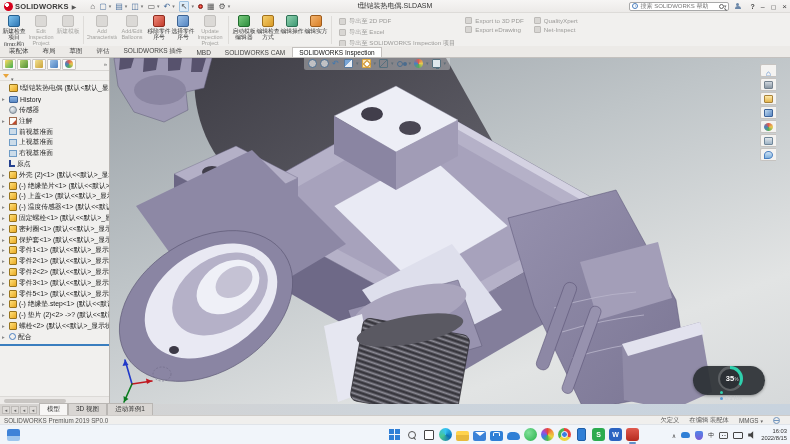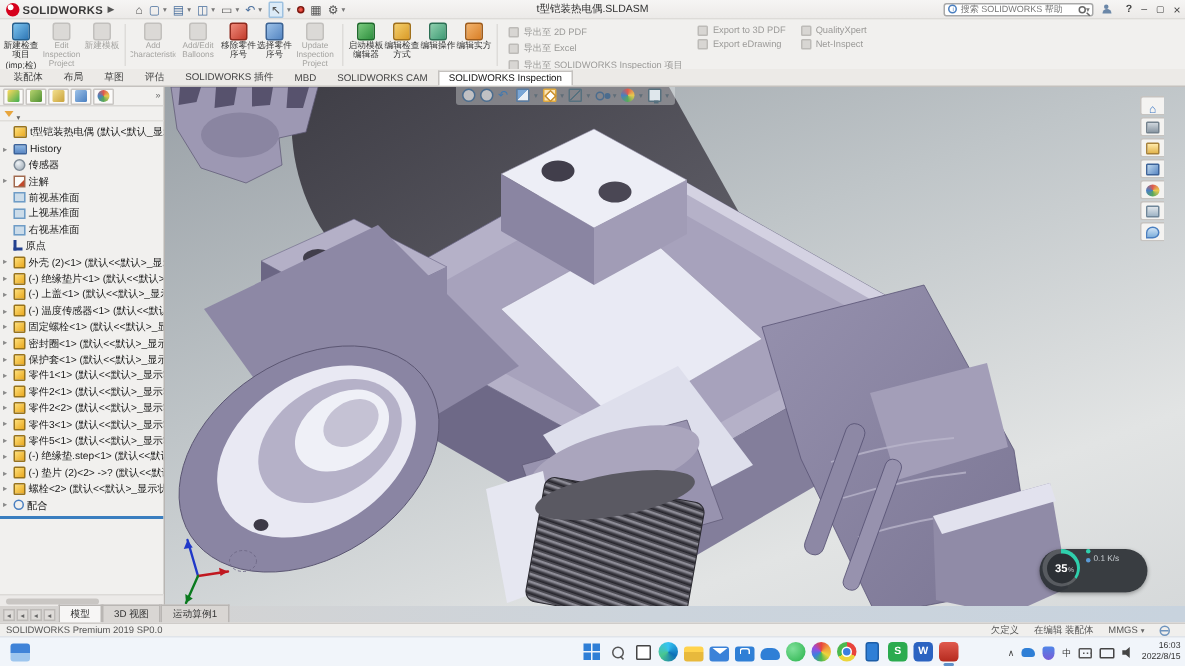--- a/index.html
+++ b/index.html
@@ -114,21 +114,21 @@
   .hico.cube-active::before{content:"";position:absolute;left:2px;top:2px;width:4px;height:4px;background:#fff;transform:rotate(45deg);outline:1px solid #c98f2e;}
   .hico.wire{border:1px solid #56707e;background:linear-gradient(135deg,transparent 46%,#56707e 46% 54%,transparent 54%);}
   .hico.eye{position:relative;border:none;}
   .hico.eye::before{content:"";position:absolute;left:0;top:2px;width:4px;height:4px;border:1px solid #4a6c8e;border-radius:50%;box-shadow:5px 0 0 -1px #4a6c8e;}
   .hico.ball{border-radius:50%;background:conic-gradient(#e05a4e,#e8c94e,#57a85c,#4a7fc0,#e05a4e);}
   .hico.scene{border:1px solid #56707e;background:#dfe7ec;position:relative;}
   .hico.scene::after{content:"";position:absolute;left:3px;bottom:-2px;width:3px;height:2px;background:#56707e;}
   .hcaret{font-size:5px;color:#5f6d78;}
 
   .zoombadge{position:absolute;left:583px;top:308px;width:72px;height:29px;border-radius:15px;
-             background:rgba(44,48,53,.93);display:flex;align-items:flex-start;box-shadow:0 1px 3px rgba(0,0,0,.35);}
+             background:rgba(44,48,53,.93);display:flex;align-items:center;box-shadow:0 1px 3px rgba(0,0,0,.35);flex-direction:column;}
   .zring{width:25px;height:25px;margin-left:2px;border-radius:50%;position:relative;flex:none;
          background:conic-gradient(#2fd0ad 0 126deg,rgba(255,255,255,.18) 126deg 360deg);}
   .zring::before{content:"";position:absolute;inset:2.5px;border-radius:50%;background:#2c3035;}
   .zval{position:absolute;left:0;top:8px;width:25px;text-align:center;font-size:7.5px;font-weight:bold;color:#fff;z-index:1;}
   .zunit{position:absolute;left:17px;top:11px;font-size:4.5px;color:#cfd3d6;z-index:1;}
   .zright{display:flex;flex-direction:column;justify-content:center;gap:2px;margin-left:4px;font-size:5.5px;color:#c9ced2;line-height:1;}
   .zrow{display:flex;align-items:center;gap:2px;}
   .zdot-teal{width:3px;height:3px;border-radius:50%;background:#2fd0ad;}
   .zdot-blue{width:3px;height:3px;border-radius:50%;background:#5b9bd5;}
 

